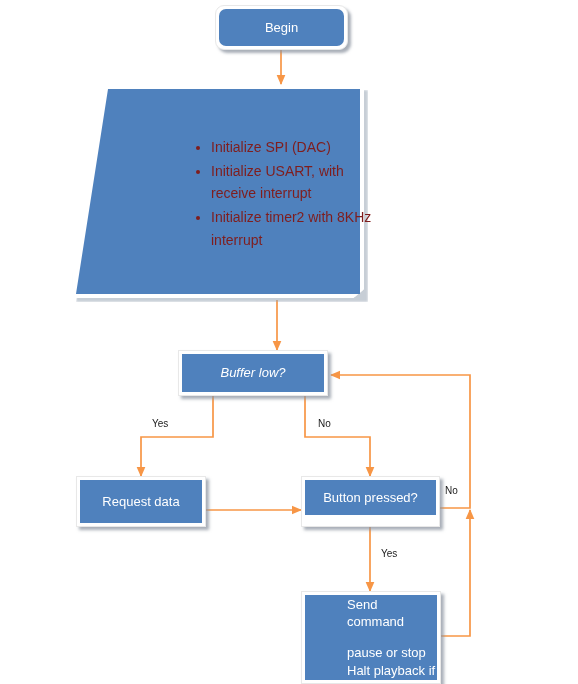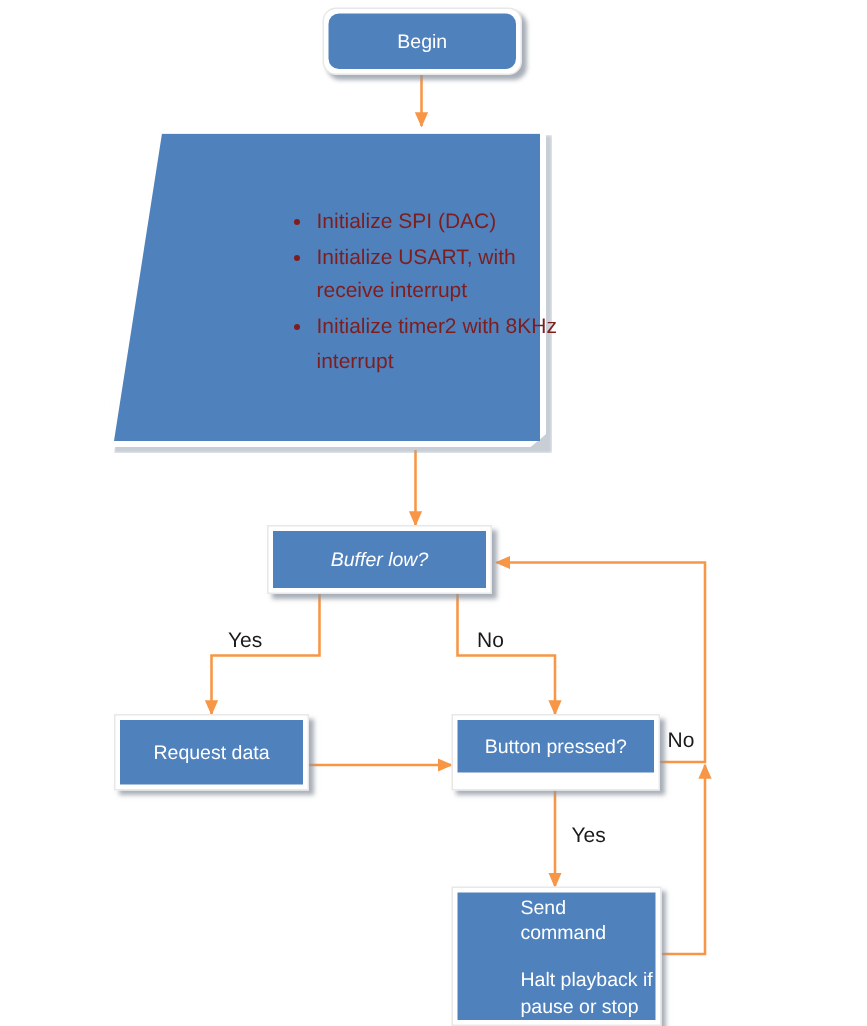--- a/index.html
+++ b/index.html
@@ -91,21 +91,21 @@
     color: #7f1d1d;
     font-size: 14px;
     line-height: 1.62;
     z-index: 4;
   }
   #para-list li { margin-bottom: 1px; }
 
   
   .edge-label {
     position: absolute;
-    font-size: 14px;
+    font-size: 10px;
     color: #1a1a1a;
     z-index: 5;
     white-space: nowrap;
   }
 
   .multi {
     display: block;
     text-align: left;
     padding-left: 12px;
     width: 100%;
@@ -172,22 +172,22 @@
   <div class="frame" style="left:301px; top:476px; width:139px; height:51px;"></div>
   <div class="node" style="left:305px; top:480px; width:131px; height:35px;">
     <span>Button pressed?</span>
   </div>
 
   <div class="frame" style="left:301px; top:591px; width:140px; height:93px;"></div>
   <div class="node" style="left:305px; top:595px; width:132px; height:85px;padding-left:30px;">
     <span class="multi">
       <span class="ln">Send command</span>
       <span class="gap"></span>
+      <span class="ln">pause or stop</span>
       <span class="ln">Halt playback if</span>
-      <span class="ln">pause or stop</span>
     </span>
   </div>
 
   <div class="edge-label" style="left:152px; top:418px;">Yes</div>
   <div class="edge-label" style="left:318px; top:418px;">No</div>
   <div class="edge-label" style="left:445px; top:485px;">No</div>
   <div class="edge-label" style="left:381px; top:548px;">Yes</div>
 
 </div>
 

